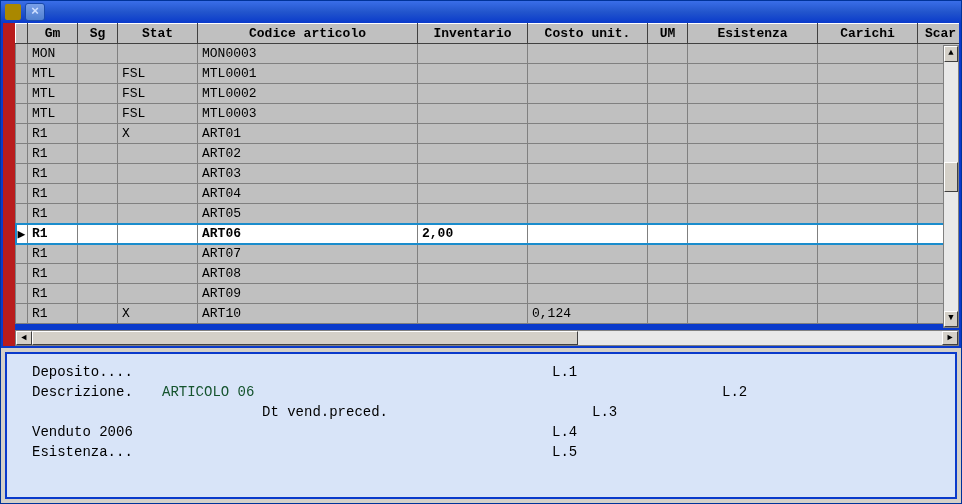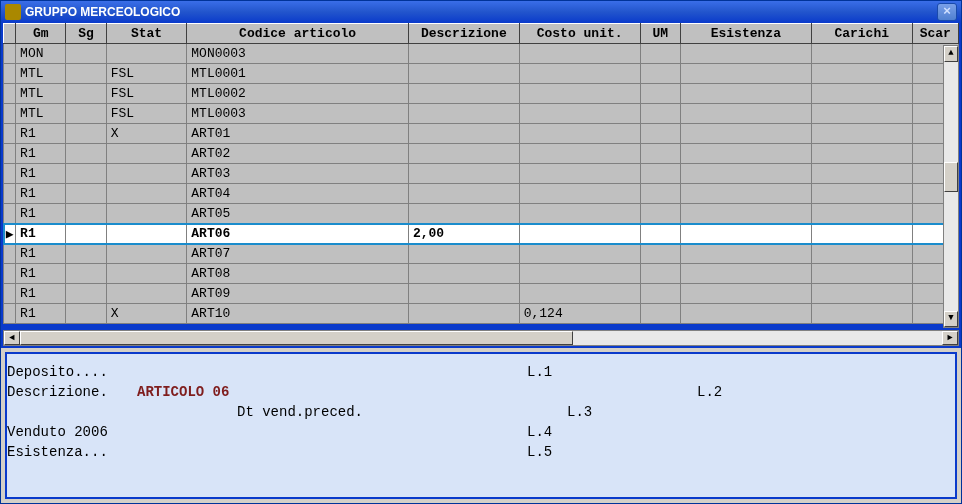--- a/index.html
+++ b/index.html
@@ -50,20 +50,21 @@
     font-size: 13px;
     font-weight: bold;
     cursor: pointer;
   }
   .grid-wrap {
     border: 2px solid #0a3acb;
     border-top: none;
     background: #b91c1c;
     overflow: hidden;
     position: relative;
+    padding-left: 12px;
   }
   table.grid {
     border-collapse: collapse;
     width: 100%;
     table-layout: fixed;
   }
   table.grid th, table.grid td {
     border: 1px solid #808080;
     height: 20px;
     padding: 1px 4px;
@@ -146,42 +147,41 @@
     font-size: 9px;
     text-align: center;
     line-height: 12px;
   }
   .vscroll .track { flex:1; position:relative; }
   .vscroll .thumb { position:absolute; top:40%; left:0; right:0; height:30px; background:#d4d0c8; border:1px solid #fff; border-right-color:#404040; border-bottom-color:#404040;}
   .detail {
     margin: 4px;
     border: 2px solid #0a3acb;
     background: #d8e4f8;
-    padding: 8px 0;
+    padding: 8px 25px;
     font-family: "Courier New", monospace;
     font-size: 14px;
     line-height: 20px;
     color: #000;
     flex: 1;
   }
   .detail .row { display: flex; }
   .detail .c1 { width: 130px; }
   .detail .c2 { width: 230px; }
   .detail .c3 { width: 170px; }
   .detail .c4 { width: 160px; }
   .detail .c5 { width: 60px; }
-  .blue { color: #7f1d1d; font-weight: bold; }
+  .blue { color: #14532d; font-weight: normal; }
 </style>
 </head>
 <body>
 
 <div class="window">
   <div class="titlebar">
     <span class="icon"></span>
-    <span class="title">GRUPPO MERCEOLOGICO</span>
     <span class="close">×</span>
   </div>
 
   <div class="grid-wrap" style="position:relative;">
     <table class="grid">
       <colgroup>
         <col style="width:12px">
         <col style="width:50px">
         <col style="width:40px">
         <col style="width:80px">
@@ -193,21 +193,21 @@
         <col style="width:100px">
         <col style="width:46px">
       </colgroup>
       <thead>
         <tr>
           <th class="rowmarker"></th>
           <th>Gm</th>
           <th>Sg</th>
           <th>Stat</th>
           <th>Codice articolo</th>
-          <th>Descrizione</th>
+          <th>Inventario</th>
           <th>Costo unit.</th>
           <th>UM</th>
           <th>Esistenza</th>
           <th>Carichi</th>
           <th>Scar</th>
         </tr>
       </thead>
       <tbody id="grid-body">
           <tr>
             <td class="rowmarker"></td>

